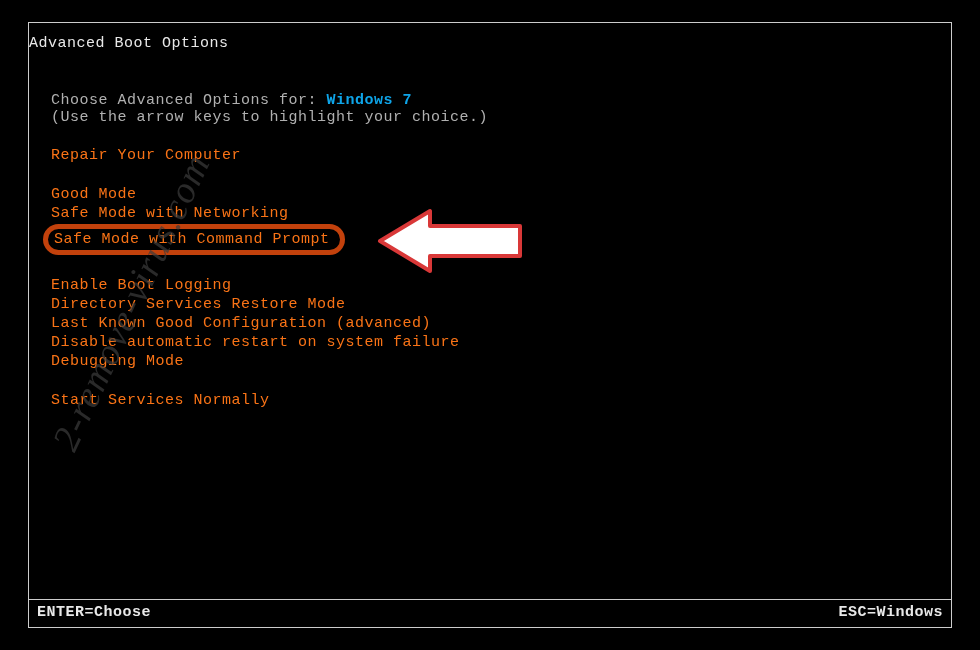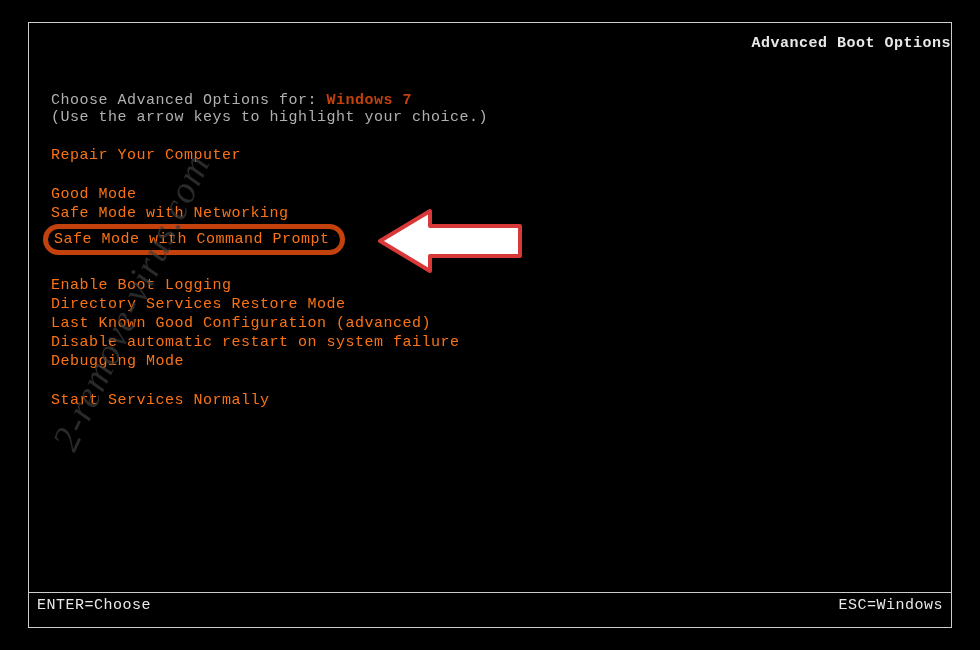--- a/index.html
+++ b/index.html
@@ -16,31 +16,31 @@
     }
     .screen {
       position: absolute;
       left: 28px;
       top: 22px;
       right: 28px;
       bottom: 22px;
       border: 1px solid #ccc;
     }
     .title {
-      text-align: right;
+      text-align: left;
       color: #e8e8e8;
       padding-top: 12px;
-      font-weight: bold;
+      font-weight: normal;
     }
     .content {
       padding: 40px 22px 10px 22px;
       color: #b0b0b0;
     }
     .section { margin-bottom: 20px; }
-    .bold { color: #c2410c; font-weight: bold; }
+    .bold { color: #0ea5e9; font-weight: bold; }
     .menu-item {
       color: #f97316;
       padding: 1px 0;
       cursor: default;
     }
     .circled {
       display: inline-block;
       border: 5px solid #c2410c;
       border-radius: 16px;
       padding: 2px 10px 2px 6px;
@@ -52,27 +52,27 @@
       top: 206px;
       pointer-events: none;
     }
     .description {
       margin-top: 50px;
     }
     .desc-label { display: inline-block; width: 120px; vertical-align: top; }
     .desc-text { display: inline-block; width: 540px; }
     .footer {
       position: absolute;
-      bottom: 11px;
+      bottom: 4px;
       left: 0;
       right: 0;
       border-top: 1px solid #ccc;
       padding: 4px 8px 2px 8px;
       color: #e8e8e8;
-      font-weight: normal;
+      font-weight: bold;
     }
     .footer-left { float: left; }
     .footer-right { float: right; }
     .watermark {
       position: absolute;
       left: -30px;
       top: 280px;
       transform: rotate(-65deg);
       transform-origin: center;
       font-family: Georgia, serif;

